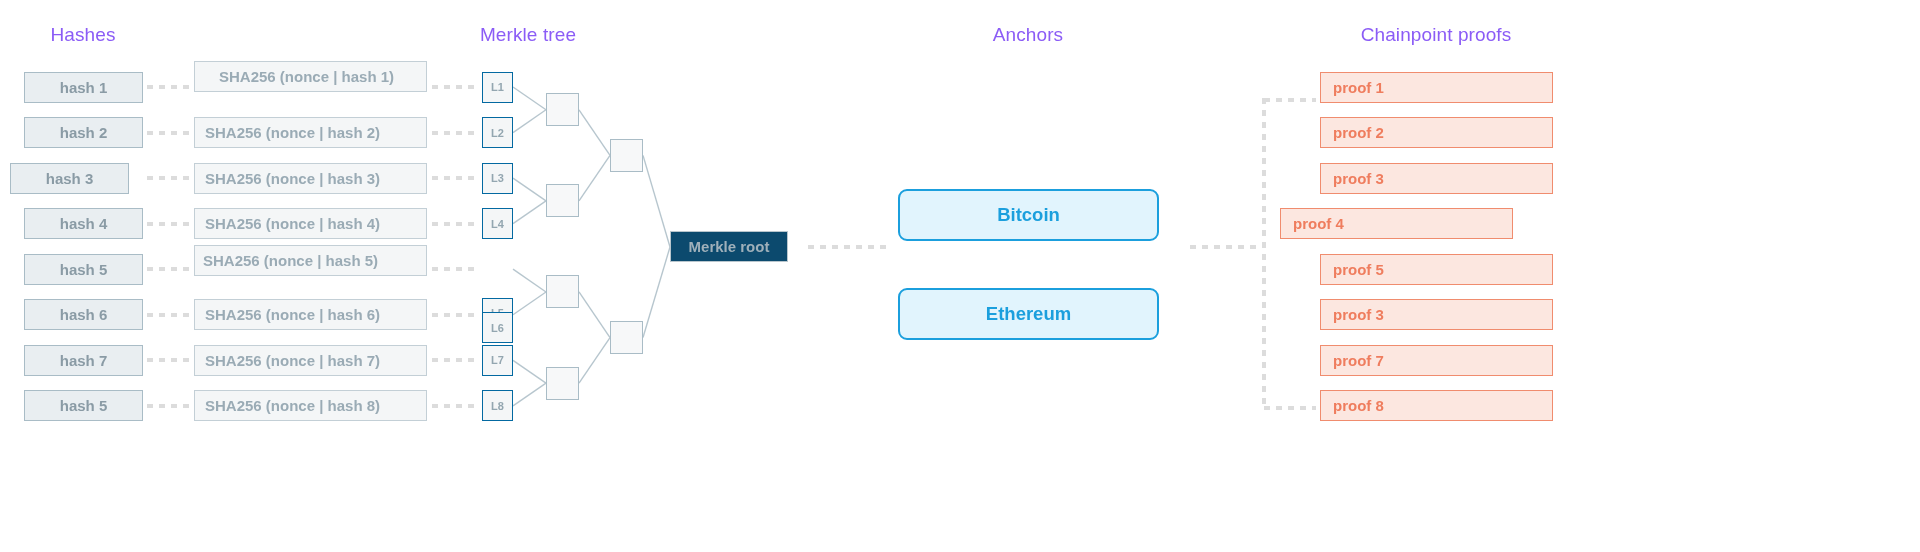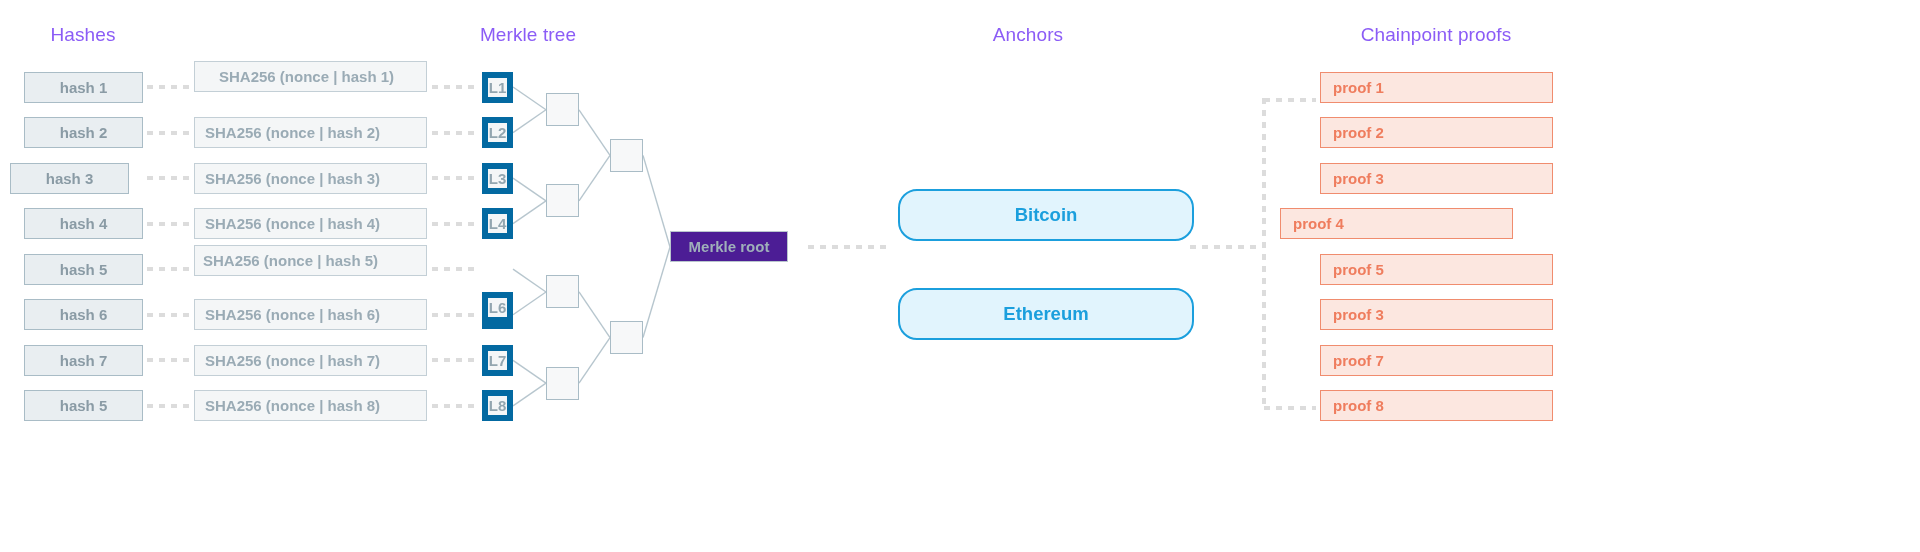--- a/index.html
+++ b/index.html
@@ -47,50 +47,50 @@
     background:#f4f6f7;
     justify-content:flex-start;
     padding-left:10px;
     color:#9aabb5;
     font-size:15px;
   }
 
   
   .leaf-node{
     width:31px;height:31px;
-    border:6px solid #0369a1;
+    border:1px solid #0369a1;
     background:#f4f6f7;
     justify-content:center;
     color:#93a6b0;
-    font-size:15px;
+    font-size:11px;
   }
 
   
   .tree-node{
     width:33px;height:33px;
     border:1px solid #a9bcc6;
     background:#f7f8f9;
   }
 
   
   .root-box{
     width:118px;height:31px;
     border:1px solid #b9c6cd;
-    background:#4c1d95;
+    background:#0c4a6e;
     justify-content:center;
     color:#9fb0ba;
     font-size:15px;
   }
 
   
   .anchor-box{
-    width:296px;height:52px;
+    width:261px;height:52px;
     border:2px solid #1b9fdd;
     background:#e1f4fd;
-    border-radius:19px;
+    border-radius:9px;
     justify-content:center;
     color:#1b9fdd;
     font-size:18.5px;
   }
 
   
   .proof-box{
     width:233px;height:31px;
     border:1px solid #f08c6e;
     background:#fce7e0;
@@ -240,21 +240,21 @@
       </div>
       <div class="box leaf-node" style="left: 482px; top: 162.6px;">
         <span>L3</span>
       </div>
       <div class="box leaf-node" style="left: 482px; top: 208.15px;">
         <span>L4</span>
       </div>
       <div class="box leaf-node" style="left: 482px; top: 253.7px; margin-top: 44px;">
         <span>L5</span>
       </div>
-      <div class="box leaf-node" style="left: 482px; top: 292px;">
+      <div class="box leaf-node" style="left: 482px; top: 312px;">
         <span>L6</span>
       </div>
       <div class="box leaf-node" style="left: 482px; top: 344.8px;">
         <span>L7</span>
       </div>
       <div class="box leaf-node" style="left: 482px; top: 390.35px;">
         <span>L8</span>
       </div>
     </div>
 

